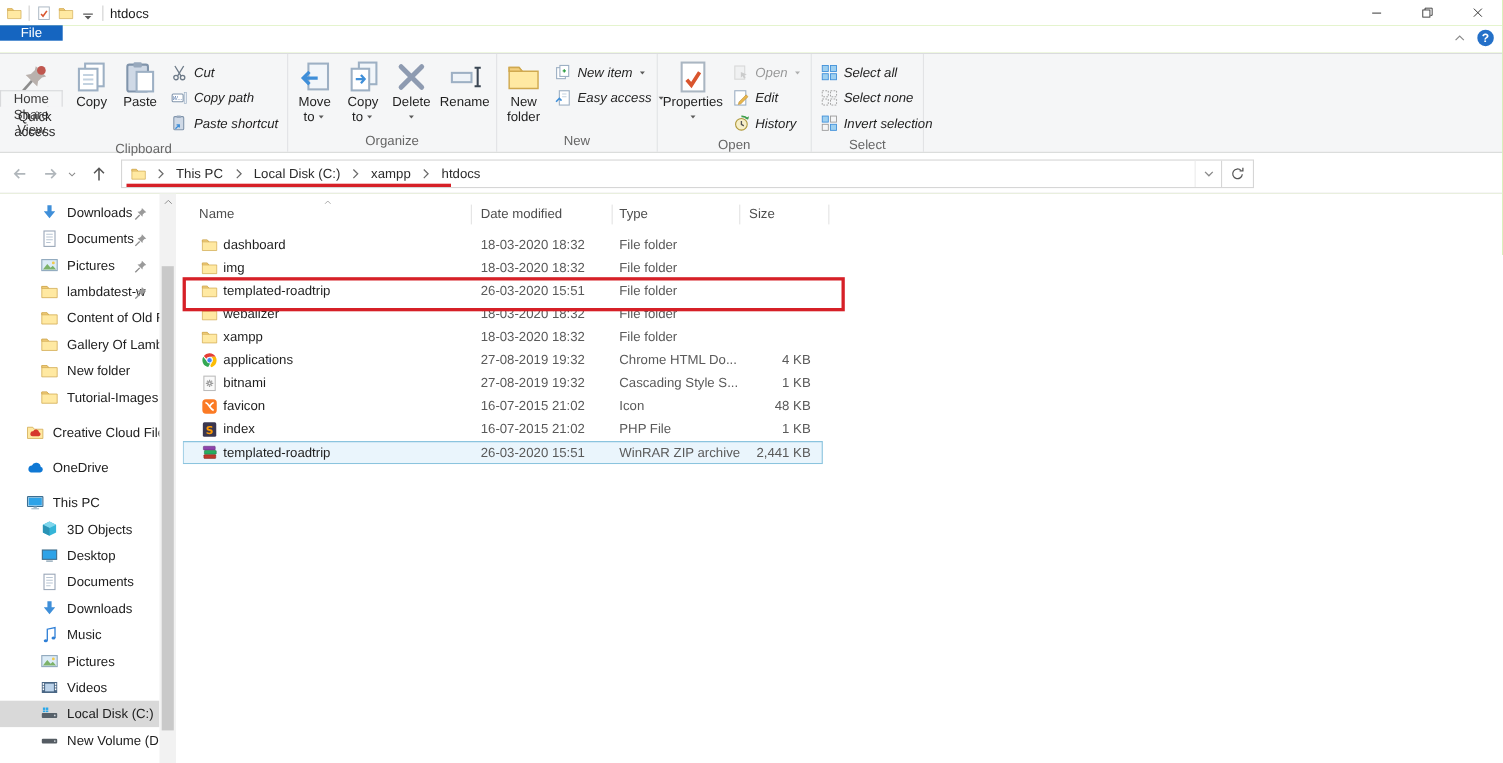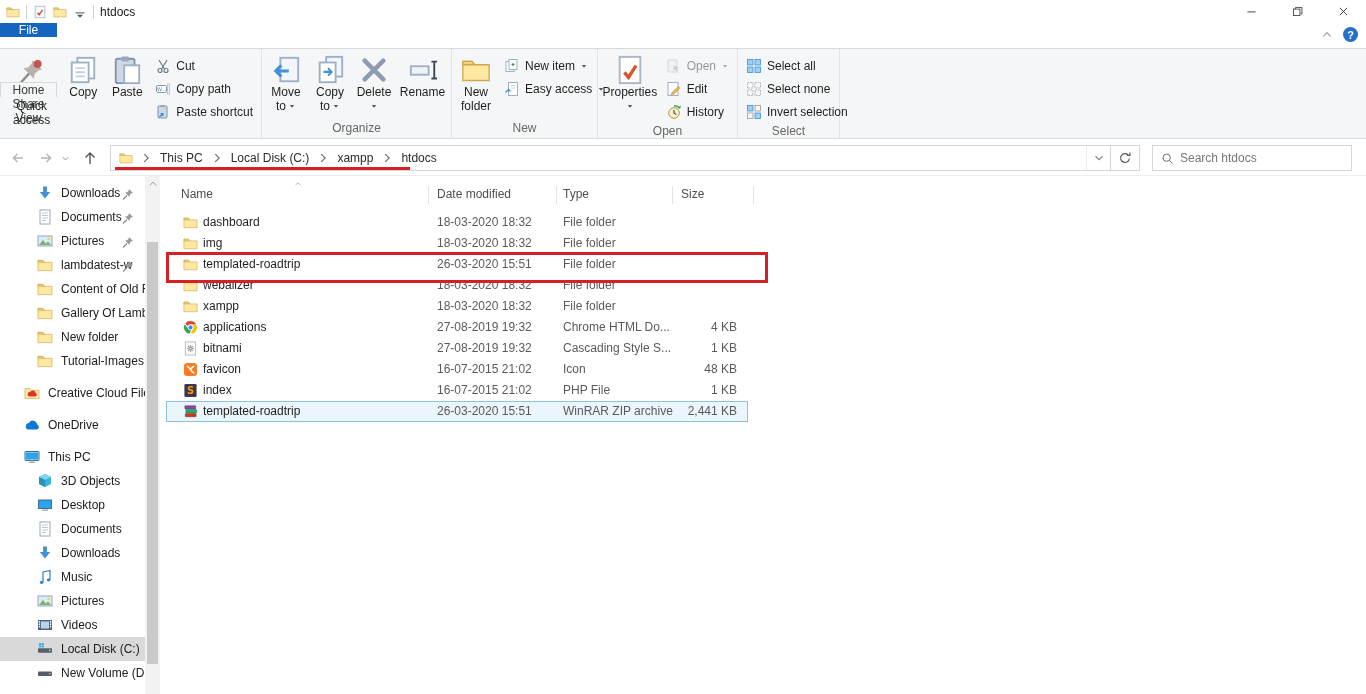--- a/index.html
+++ b/index.html
@@ -36,21 +36,21 @@
             border-top:1px solid #d8d9db; border-bottom:1px solid #dadbdc; display:flex; z-index:2; }
   .rgroup { height:100%; border-right:1px solid #e2e3e5; display:flex; flex-direction:column; }
   .rgroup-content { flex:1; display:flex; align-items:flex-start; padding:3px 2px 0 2px; }
   .rgroup-label { height:18px; text-align:center; font-size:12px; color:#666; line-height:16px; }
   .rb-large { display:flex; flex-direction:column; align-items:center; padding:3px 5px 0 5px;
               min-width:44px; font-size:12px; color:#1f1f1f; text-align:center; }
   .rb-large .icon svg { width:30px; height:30px; }
   .rb-line { line-height:14px; display:flex; align-items:center; justify-content:center; gap:2px; }
   .rb-col { display:flex; flex-direction:column; padding-top:2px; }
   .rb-small { height:23px; display:flex; align-items:center; gap:5px; padding:0 6px;
-              font-size:12px; color:#1f1f1f; white-space:nowrap; }
+              font-size:12px; color:#1f1f1f; white-space:nowrap;font-style:italic; }
   .rb-small .icon svg { width:16px; height:16px; }
   .disabled { opacity:.45; }
   .caret svg { width:8px; height:8px; }
 
   
   .addressbar { position:absolute; top:139px; left:0; right:0; height:37px; background:#fff;
                 border-bottom:1px solid #ededed; z-index:1; }
   .nav-btn { position:absolute; top:6px; width:24px; height:26px; display:flex; align-items:center; justify-content:center; }
   .nav-btn svg { width:16px; height:16px; }
   .nav-chev { width:14px; } .nav-chev svg { width:11px; height:11px; }
@@ -244,20 +244,21 @@
                 <svg viewBox="0 0 16 16">
                   <rect x="3" y="2" width="9" height="12" rx="1" fill="#cfd9e6" stroke="#8094ab"></rect>
                   <rect x="5.5" y="1" width="4" height="2.2" rx=".5" fill="#98a9bd"></rect>
                   <path d="M4.5 13l3.5-3.5M8 12V9.5H5.5" stroke="#3f8fd9" stroke-width="1.2" fill="none"></path>
                 </svg>
               </span>
               <span>Paste shortcut</span>
             </div>
           </div>
         </div>
+        <div class="rgroup-label">Clipboard</div>
       </div>
       <div class="rgroup" style="width: 190px;">
         <div class="rgroup-content">
           <div class="rb-large">
             <span class="icon">
               <svg viewBox="0 0 16 16">
                 <rect x="5" y="1.5" width="9.5" height="12.5" fill="#f2f6fa" stroke="#9db0c4"></rect>
                 <path d="M9.5 8.5H2.5M5.5 5.5l-3 3 3 3" stroke="#3f8fd9" stroke-width="1.6" fill="none"></path>
               </svg>
             </span>
@@ -518,29 +519,20 @@
         </span>
       <span class="addr-refresh icon" id="addr-refresh">
           <svg viewBox="0 0 16 16">
             <path d="M13 8.5a5 5 0 1 1-1.4-4" stroke="#555" stroke-width="1.3" fill="none"></path>
             <path d="M13.6 1.6v3.4h-3.4" stroke="#555" stroke-width="1.3" fill="none"></path>
           </svg>
         </span>
     </div>
     <div class="addr-underline"></div>
 
-    <div class="search-box">
-      <span class="icon" id="search-icon">
-          <svg viewBox="0 0 16 16">
-            <circle cx="7" cy="7" r="4.5" fill="none" stroke="#6b6b6b" stroke-width="1.2"></circle>
-            <path d="M10.5 10.5L14 14" stroke="#6b6b6b" stroke-width="1.2"></path>
-          </svg>
-        </span>
-      <input placeholder="Search htdocs" style="">
-    </div>
   </div>
 
   <div class="main">
     <div class="sidebar" id="sidebar">
         <div class="side-item ind-1">
           <span class="icon">
             <svg viewBox="0 0 16 16">
               <path d="M6.1 1.5h3.8V7h3.3L8 13.5 2.8 7h3.3z" fill="#3f8fd9"></path>
             </svg>
           </span>

